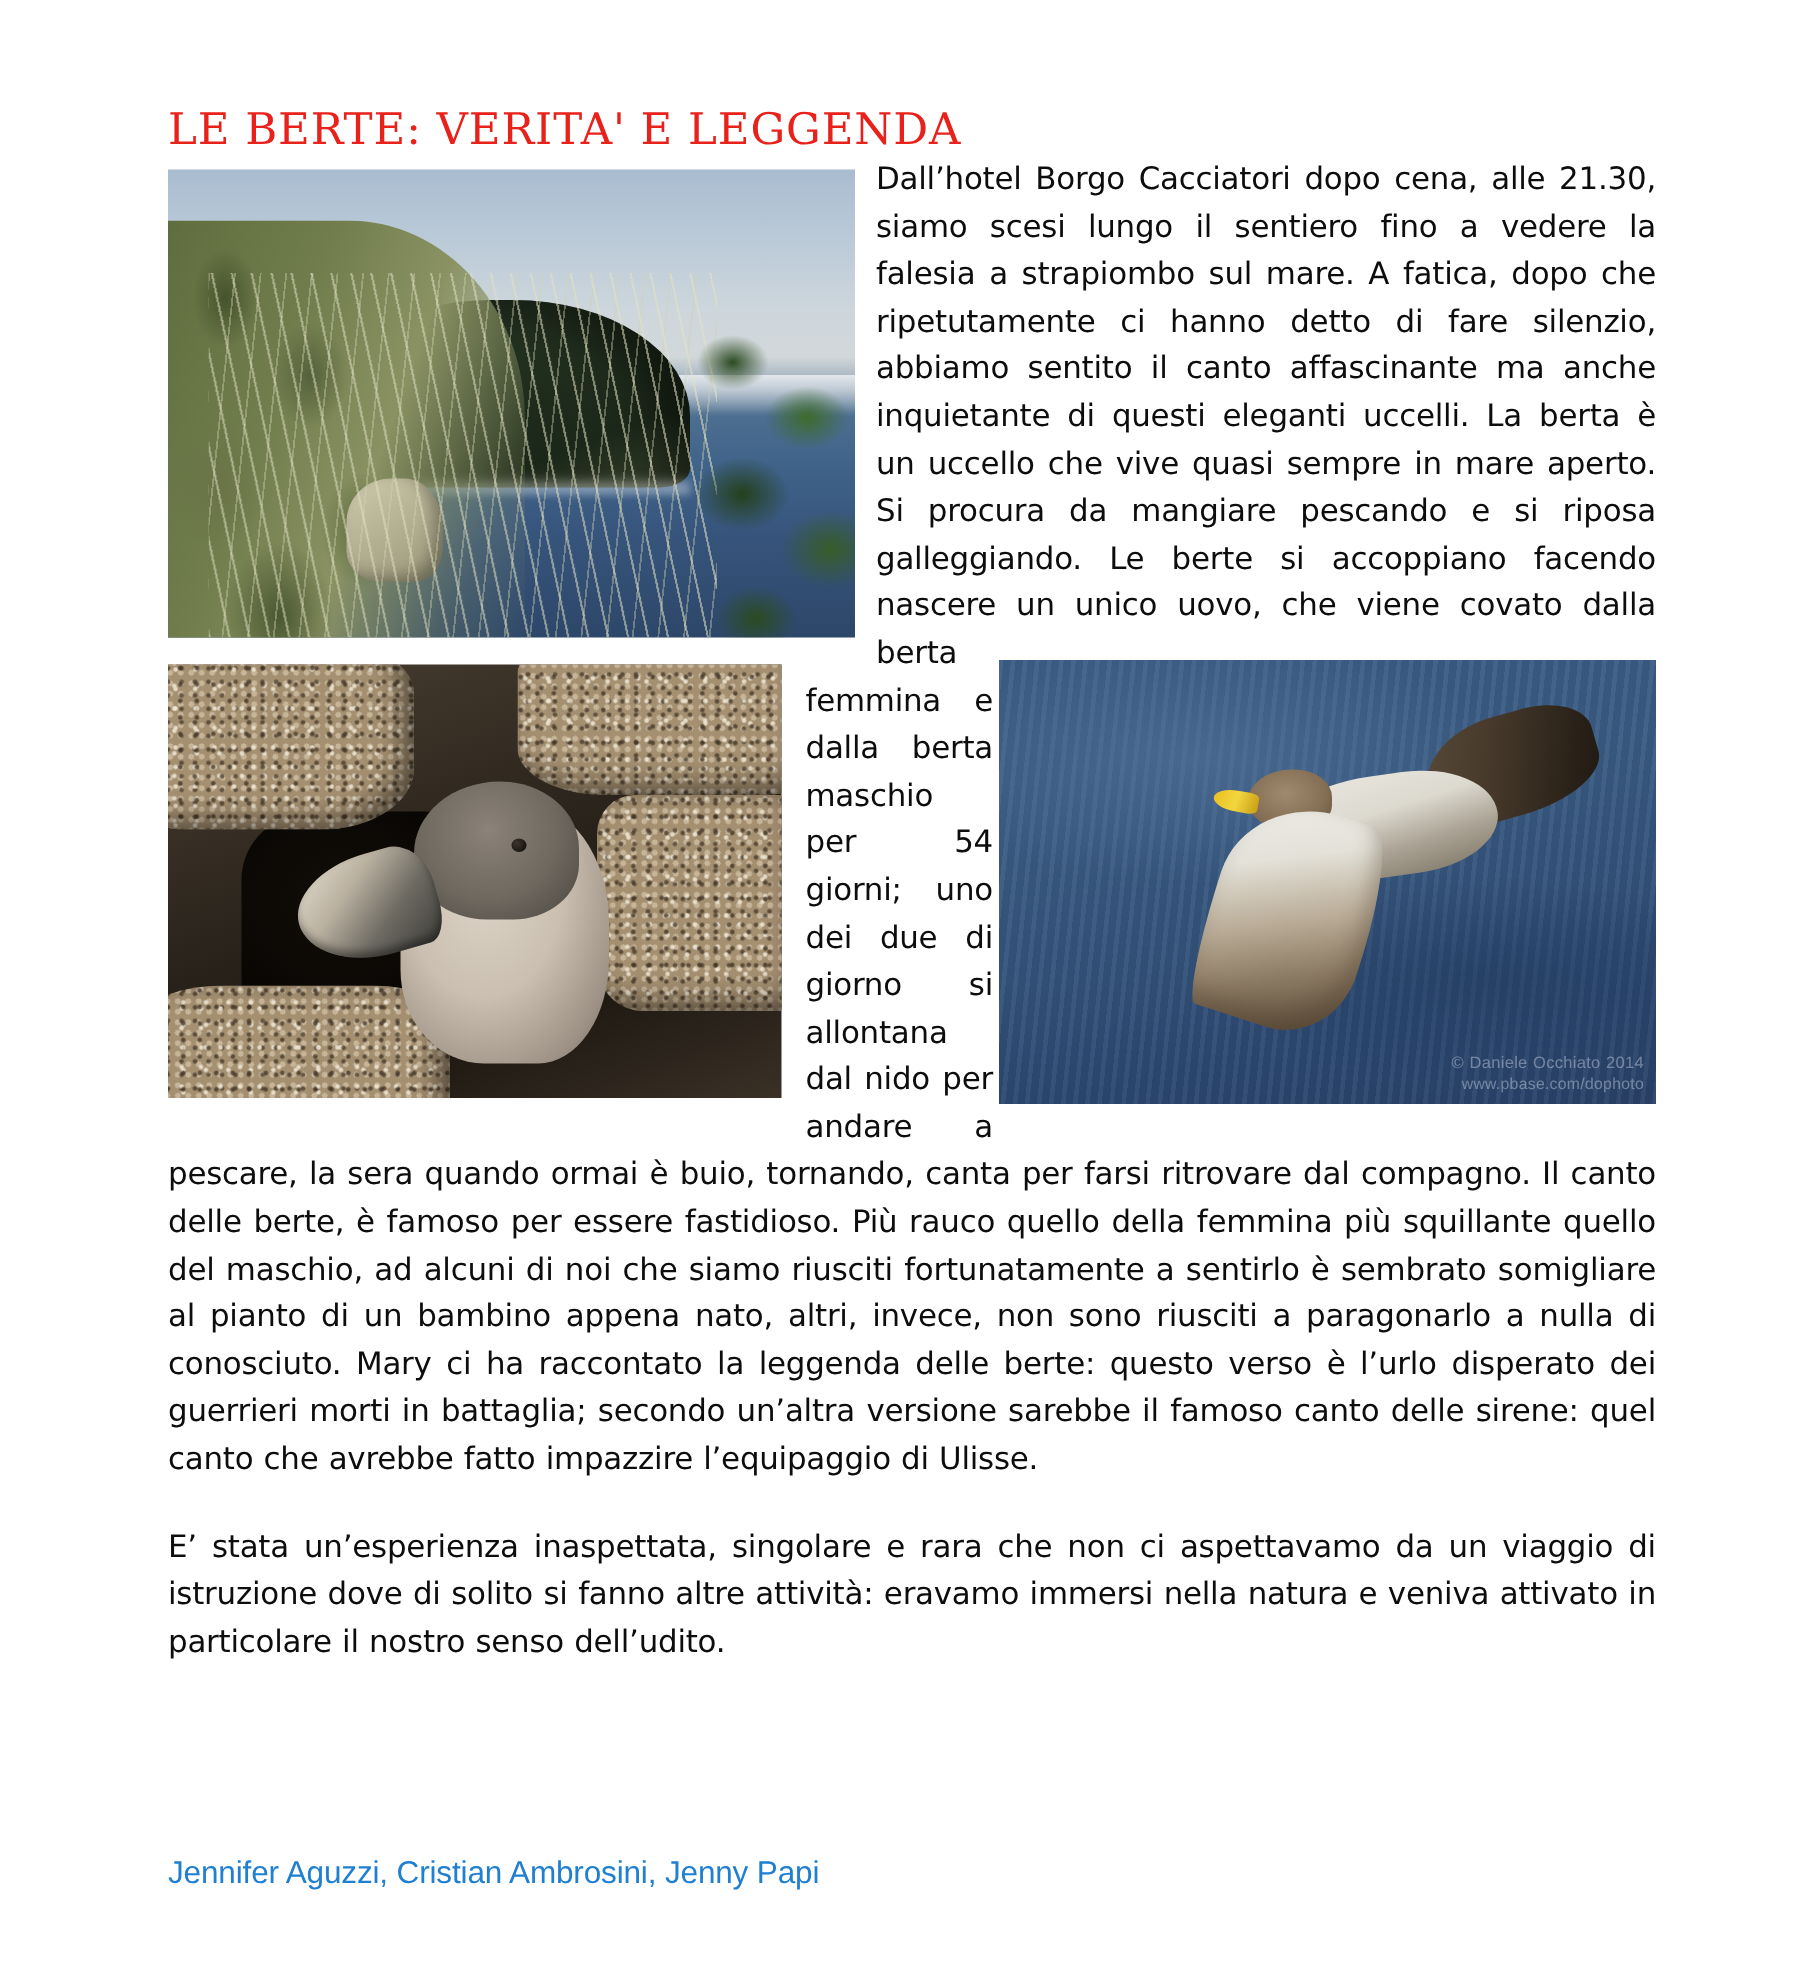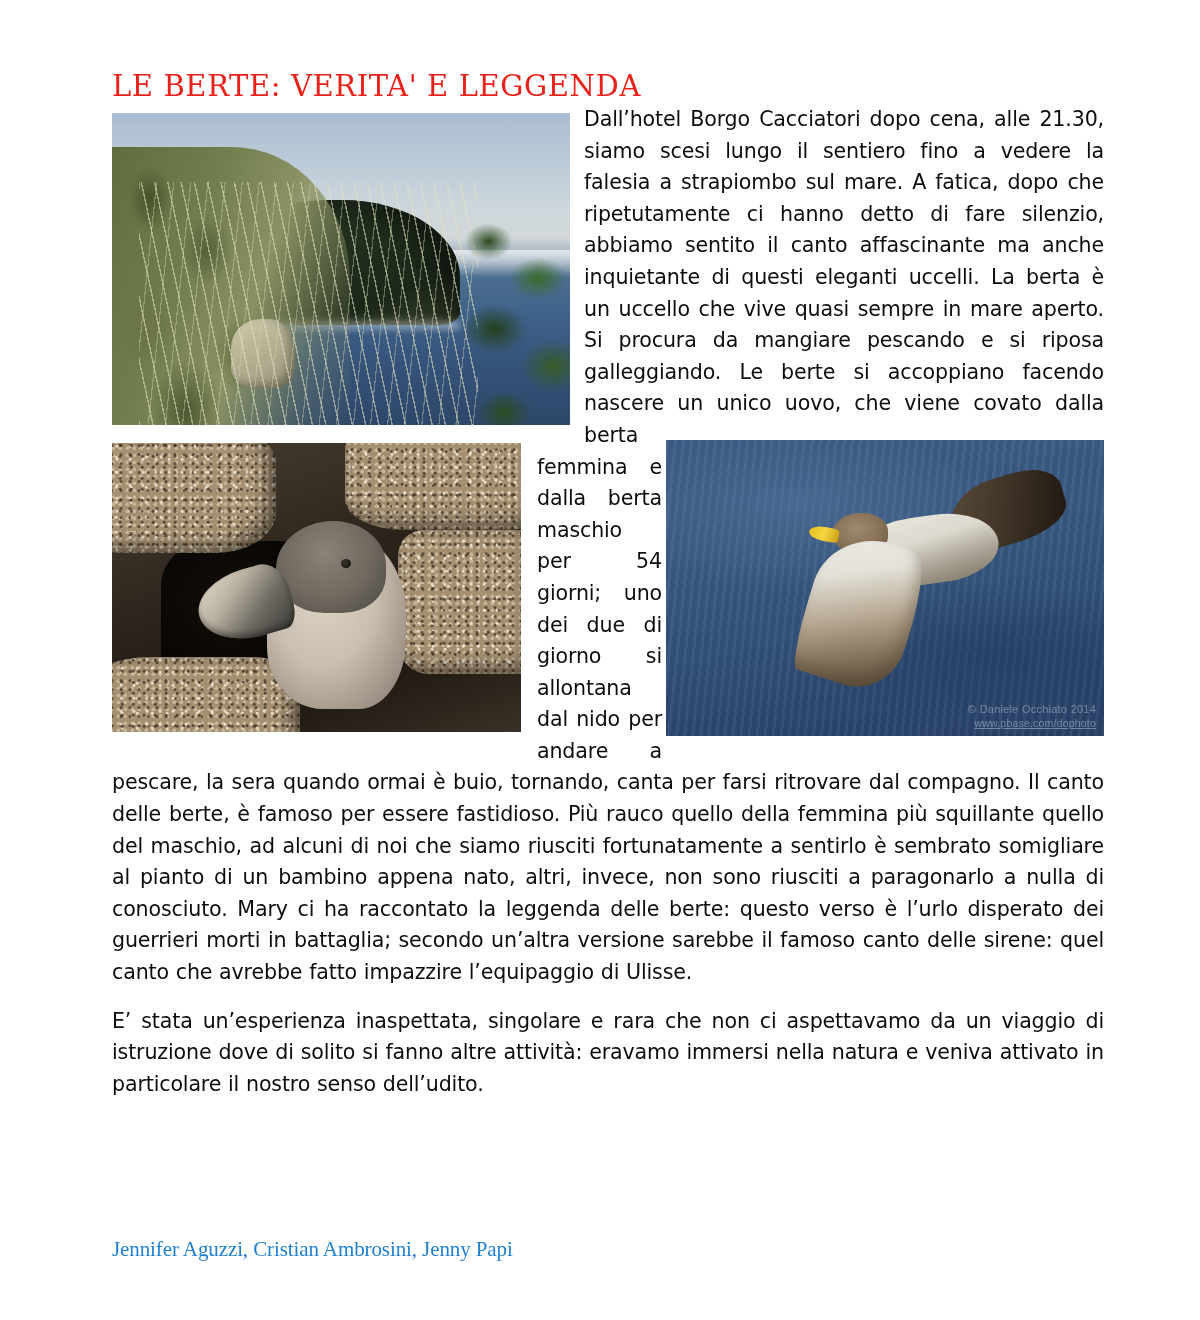--- a/index.html
+++ b/index.html
@@ -46,21 +46,21 @@
     color: #0d0d0d;
     text-align: justify;
     text-justify: inter-word;
     letter-spacing: -0.15px;
     word-spacing: 0.4px;
   }
   .article p {
     margin: 0 0 0 0;
   }
   .article p.spaced {
-    margin-top: 17px;
+    margin-top: 27px;
   }
 
   
   .photo {
     position: relative;
     overflow: hidden;
     background: #cfd5da;
   }
   .photo-left {
     float: left;
@@ -291,31 +291,30 @@
     bottom: 6px;
     text-align: right;
     font-family: "Liberation Sans", sans-serif;
     font-size: 11px;
     line-height: 14px;
     color: rgba(226,235,246,0.40);
     letter-spacing: 0.2px;
     white-space: nowrap;
   }
   #photo-flight .watermark .wm2 {
-    text-decoration: underline;
     font-size: 10.5px;
   }
 
   
   .byline {
     position: absolute;
     left: 112px;
     top: 1237px;
     color: #1f7fd0;
-    font-family: Liberation Serif, serif;
+    font-family: Liberation Sans, sans-serif;
     font-size: 21px;
     letter-spacing: -0.1px;
     white-space: nowrap;
   }
 </style>
 </head>
 <body>
 
 <div class="page">
 

